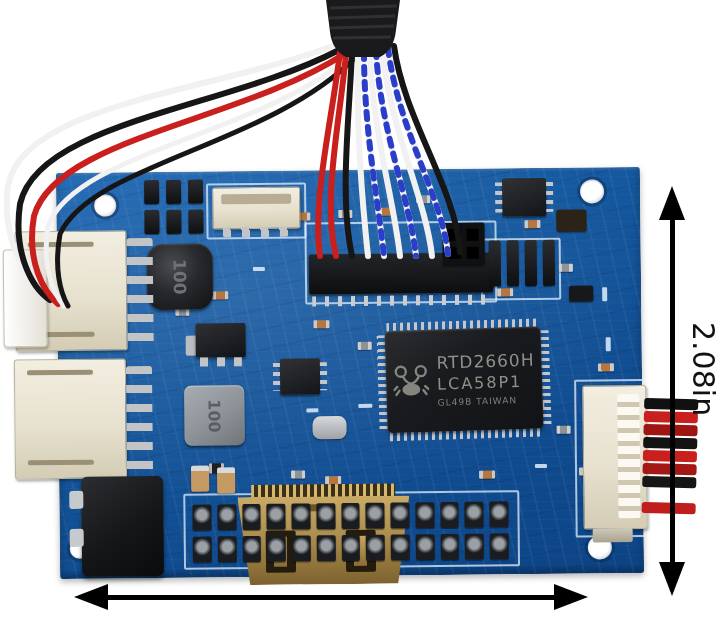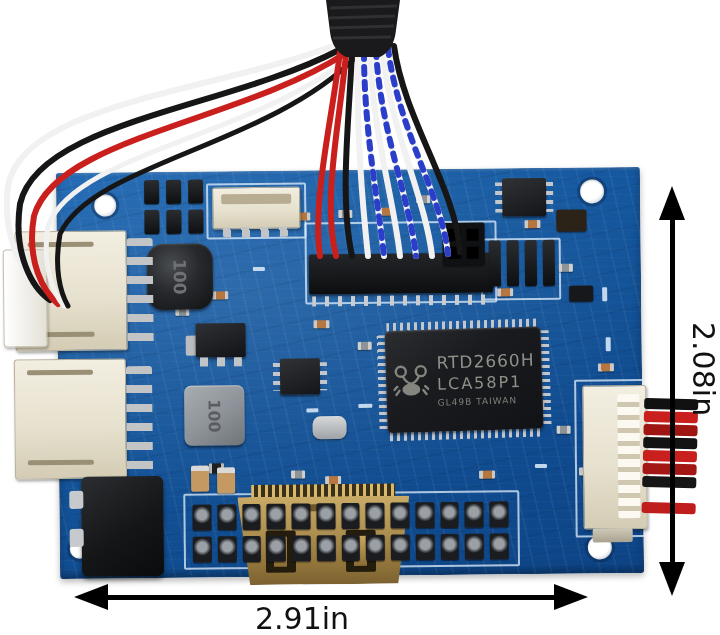--- a/index.html
+++ b/index.html
@@ -316,15 +316,14 @@
   </svg>
 
   <div class="abs" style="left:670px;top:218px;width:5px;height:346px;background:#000;z-index:6;"></div>
   <div class="abs" style="left:659px;top:186px;width:0;height:0;border-left:13px solid transparent;border-right:13px solid transparent;border-bottom:34px solid #000;z-index:6;"></div>
   <div class="abs" style="left:659px;top:562px;width:0;height:0;border-left:13px solid transparent;border-right:13px solid transparent;border-top:34px solid #000;z-index:6;"></div>
   <div class="abs dim-label" style="left:686px;top:322px;writing-mode:vertical-rl;z-index:6;">2.08in</div>
 
   <div class="abs" style="left:96px;top:595px;width:466px;height:5px;background:#000;z-index:6;"></div>
   <div class="abs" style="left:74px;top:584px;width:0;height:0;border-top:13px solid transparent;border-bottom:13px solid transparent;border-right:34px solid #000;z-index:6;"></div>
   <div class="abs" style="left:554px;top:584px;width:0;height:0;border-top:13px solid transparent;border-bottom:13px solid transparent;border-left:34px solid #000;z-index:6;"></div>
-  <div class="abs dim-label" style="left:132px;top:601px;width:340px;text-align:center;z-index:6;">2.91in</div>
 
 </div>
 
 </body></html>

